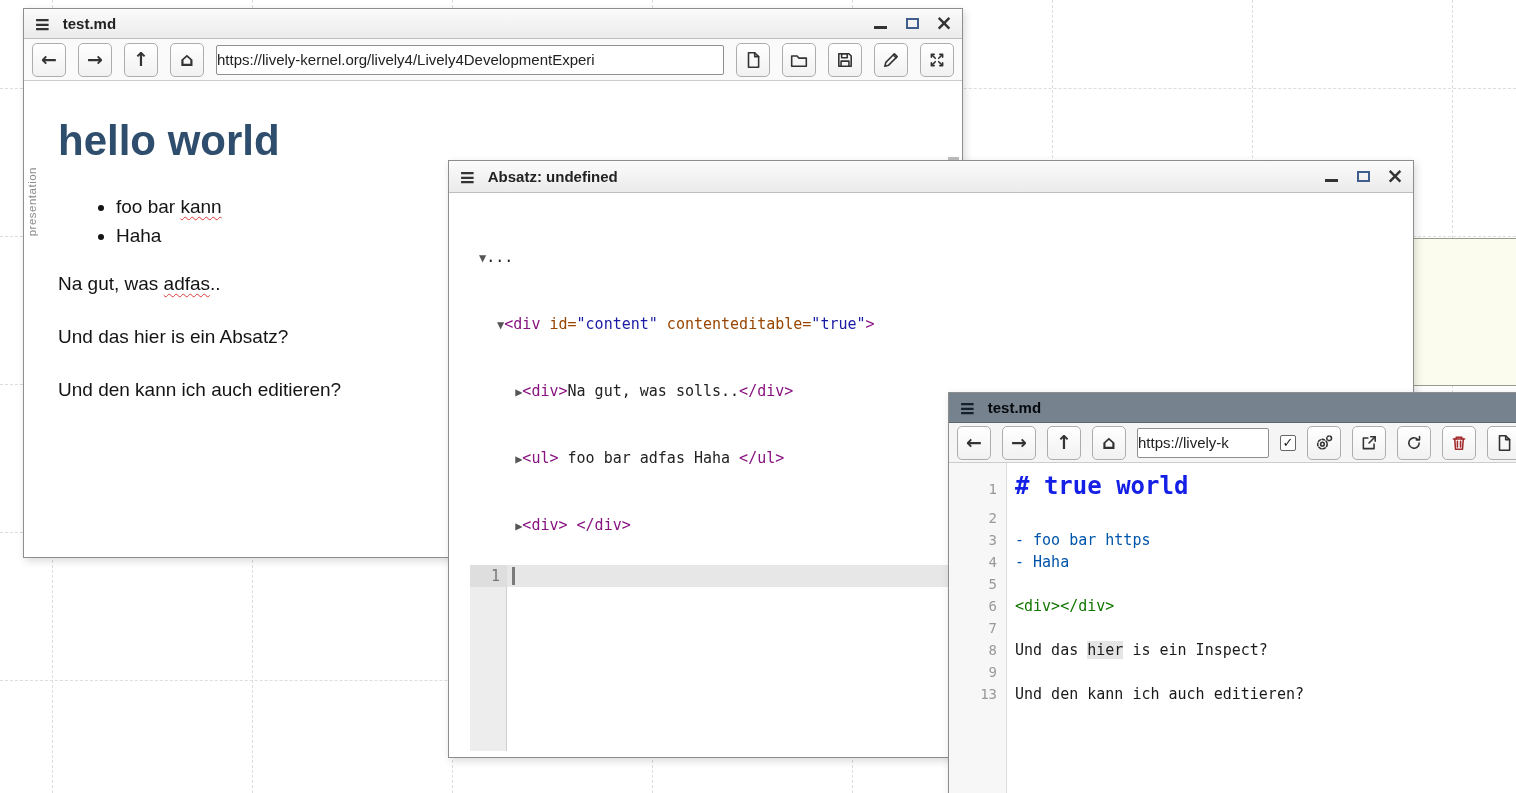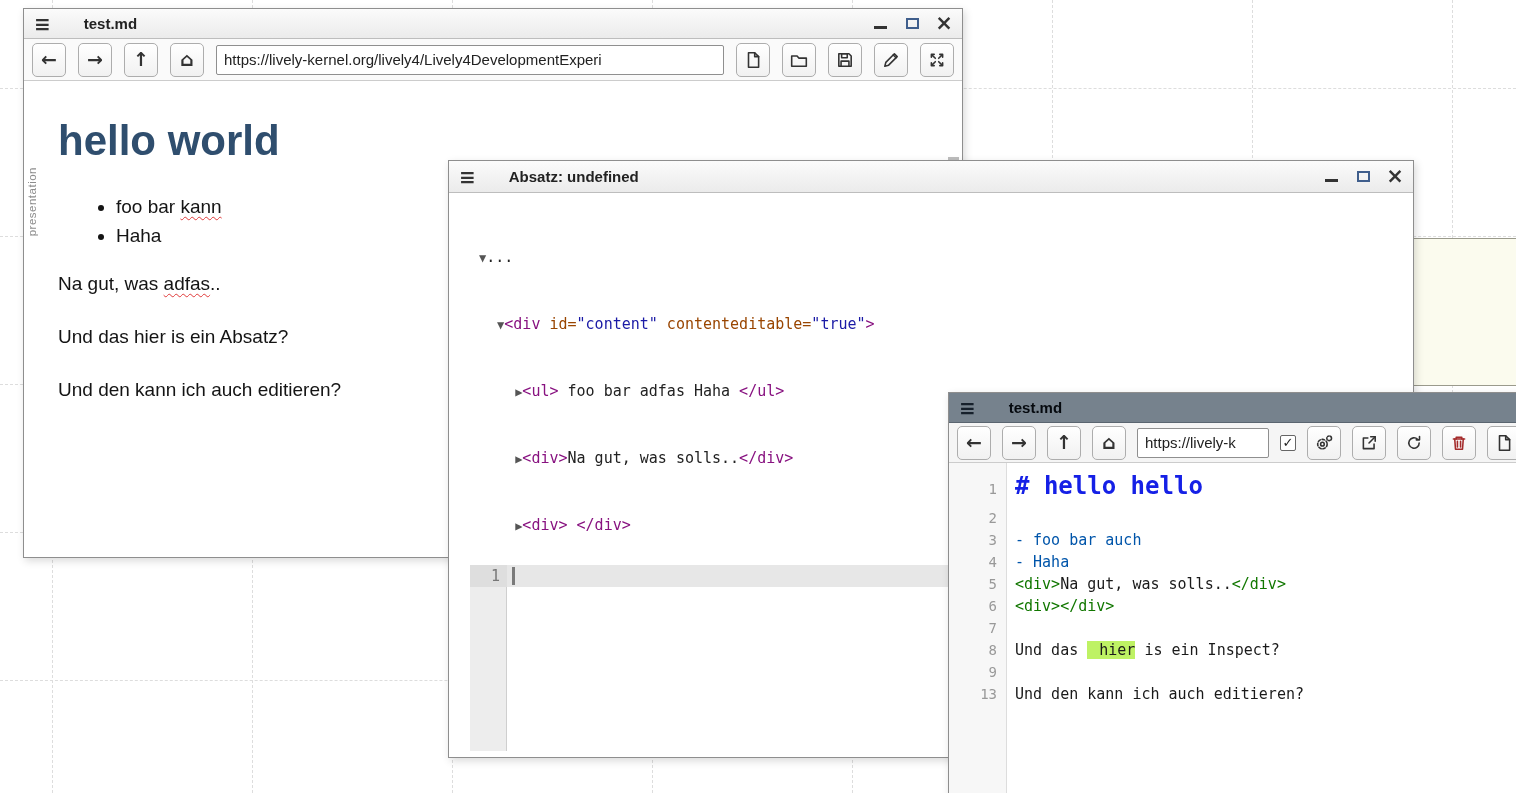--- a/index.html
+++ b/index.html
@@ -21,39 +21,39 @@
   .w1 { left:23px; top:8px;   width:940px; height:550px; z-index:10; }
   .w2 { left:448px; top:160px; width:966px; height:598px; z-index:20; }
   .w3 { left:948px; top:392px; width:640px; height:420px; z-index:30; }
 
   .tbar { height:30px; display:flex; align-items:center; gap:12px; padding:0 10px;
           background:linear-gradient(#fbfbfb,#ebebeb); border-bottom:1px solid #bdbdbd; }
   .w2 .tbar { height:32px; }
   .tbar.dark { background:#76828d; border-bottom:1px solid #5a6570; }
   .menu-g { font-family:"DejaVu Sans",sans-serif; font-size:20px; font-weight:700; color:#333; line-height:1; }
   .tbar.dark .menu-g { color:#16202b; }
-  .tb-title { font-size:15px; font-weight:700; color:#222;margin-left:21px; }
+  .tb-title { font-size:15px; font-weight:700; color:#222; }
   .tbar.dark .tb-title { color:#05090e; }
   .win-controls { margin-left:auto; display:flex; align-items:center; gap:16px; }
   .ctl { display:flex; align-items:center; justify-content:center; width:16px; height:16px; }
   .min-g { width:13px; height:3px; background:#333; display:inline-block; margin-top:8px; }
   .max-g { width:13px; height:11px; border:2px solid #3f5e8c; display:inline-block; }
   .w2 .max-g { border-color:#3f5e8c; }
   .close-g { font-family:"DejaVu Sans",sans-serif; font-size:21px; font-weight:700; color:#333; line-height:1; }
 
   .toolbar { height:42px; display:flex; align-items:center; gap:12px; padding:0 8px;
              background:#fafafa; border-bottom:1px solid #ccc; }
   .w3 .toolbar { height:40px; gap:11px; background:#f5f5f5; }
   .tbtn { width:34px; height:34px; flex:none; border:1px solid #adadad; border-radius:5px;
           background:linear-gradient(#ffffff,#f1f1f1); display:flex; align-items:center; justify-content:center; }
   .glyph { font-family:"DejaVu Sans",sans-serif; font-size:19px; font-weight:700; color:#333; line-height:1; }
   svg.ic { width:18px; height:18px; stroke:#333; fill:none; stroke-width:1.4; stroke-linecap:round; stroke-linejoin:round; }
   svg.ic.red { stroke:#a42b2b; }
   .url-input { flex:1 1 auto; min-width:0; height:30px; border:1px solid #8f8f8f; border-radius:2px;
-               padding:0 7px; font:15px "Liberation Sans",sans-serif; color:#222; background:#fff; }
+               padding:0 0; font:15px "Liberation Sans",sans-serif; color:#222; background:#fff; }
   .w3 .url-input { flex:0 0 132px; }
   .chk { width:16px; height:16px; flex:none; border:1px solid #666; border-radius:2px; background:#fff;
          display:flex; align-items:center; justify-content:center;
          font-family:"DejaVu Sans",sans-serif; font-size:13px; font-weight:700; color:#222; }
 
   
   .w1-content { position:relative; height:476px; padding:36px 40px 0 34px; background:#fff; overflow:hidden; }
   .side-label { position:absolute; left:2px; top:86px; writing-mode:vertical-rl; transform:rotate(180deg);
                 font-size:11.5px; color:#8d8d8d; letter-spacing:.5px; }
   .md-h1 { font-size:42px; font-weight:700; color:#2f4e6e; margin:0 0 30px; }
@@ -87,21 +87,21 @@
   .cm-gutterbg { position:absolute; left:0; top:0; bottom:0; width:58px; background:#f7f7f7;
                  border-right:1px solid #ddd; }
   .cm-row { position:relative; display:flex; align-items:baseline; min-height:22px; line-height:22px; }
   .cm-row.tall { min-height:35px; line-height:35px; }
   .cm-num { flex:0 0 58px; text-align:right; padding-right:10px; color:#999; font-size:14px; }
   .cm-code { padding-left:8px; white-space:pre; color:#1a1a1a; }
   .cm-code .mdh  { color:#1520e6; font-weight:700; font-size:24px; }
   .cm-code .mdl  { color:#0055aa; }
   .cm-code .mdt  { color:#117700; }
   .cm-code .mdp  { color:#1a1a1a; }
-  .cm-code .mdhl { color:#1a1a1a; background:#bef264;padding-left:12px; }
+  .cm-code .mdhl { color:#1a1a1a; background:#e5e5e5; }
 </style>
 </head>
 <body>
 
 <div class="stage">
 
   <div>
     <div class="vline" style="left:52px"></div>
     <div class="vline" style="left:252px"></div>
     <div class="vline" style="left:452px"></div>
@@ -202,22 +202,22 @@
           </span>
         <span class="ctl">
             <i class="max-g"></i>
           </span>
         <span class="ctl close-g">×</span>
       </span>
     </header>
     <div class="tree">
       <div class="t-line"><span class="tri">▼</span><span class="pln">...</span></div>
       <div class="t-line"><span class="pln">  </span><span class="tri">▼</span><span class="tag">&lt;div </span><span class="atn">id=</span><span class="atv">"content"</span><span class="pln"> </span><span class="atn">contenteditable=</span><span class="atv">"true"</span><span class="tag">&gt;</span></div>
+      <div class="t-line"><span class="pln">    </span><span class="tri">▶</span><span class="tag">&lt;div&gt;</span><span class="pln">Na gut, was solls..</span><span class="tag">&lt;/div&gt;</span></div>
       <div class="t-line"><span class="pln">    </span><span class="tri">▶</span><span class="tag">&lt;ul&gt;</span><span class="pln"> foo bar adfas Haha </span><span class="tag">&lt;/ul&gt;</span></div>
-      <div class="t-line"><span class="pln">    </span><span class="tri">▶</span><span class="tag">&lt;div&gt;</span><span class="pln">Na gut, was solls..</span><span class="tag">&lt;/div&gt;</span></div>
       <div class="t-line"><span class="pln">    </span><span class="tri">▶</span><span class="tag">&lt;div&gt;</span><span class="pln"> </span><span class="tag">&lt;/div&gt;</span></div>
       <div class="t-line"><span class="pln">    </span><span class="tri">▶</span><span class="tag">&lt;p&gt;</span><span class="pln">Und das hier is ein Absatz?</span><span class="tag">&lt;/p&gt;</span></div>
       <div class="t-line"><span class="pln">    </span><span class="tri">▶</span><span class="tag">&lt;p&gt;</span><span class="pln">Und den kann ich auch editieren?</span><span class="tag">&lt;/p&gt;</span></div>
       <div class="t-line"><span class="pln">    </span><span class="tri">▶</span><span class="tag">&lt;p&gt;</span><span class="pln">...</span><span class="tag">&lt;/p&gt;</span></div>
       
       
     </div>
     <div class="editor2">
       <span class="e2-activeline"></span>
       <span class="e2-gutter"></span>
@@ -278,37 +278,36 @@
         <svg class="ic" viewBox="0 0 16 16">
             <path d="M4 1.5h5.5L13 5v9.5H4z"></path>
             <path d="M9.5 1.5V5H13"></path>
           </svg>
       </span>
     </div>
     <div class="cm">
       <span class="cm-gutterbg"></span>
       <div class="cm-row tall">
           <span class="cm-num">1</span>
-          <span class="cm-code"><span class="mdh"># hello hello</span></span>
+          <span class="cm-code"><span class="mdh"># true world</span></span>
         </div>
       <div class="cm-row">
           <span class="cm-num">2</span>
           <span class="cm-code"></span>
         </div>
       <div class="cm-row">
           <span class="cm-num">3</span>
-          <span class="cm-code"><span class="mdl">- foo bar auch</span></span>
+          <span class="cm-code"><span class="mdl">- foo bar https</span></span>
         </div>
       <div class="cm-row">
           <span class="cm-num">4</span>
           <span class="cm-code"><span class="mdl">- Haha</span></span>
         </div>
       <div class="cm-row">
           <span class="cm-num">5</span>
-          <span class="cm-code"><span class="mdt">&lt;div&gt;</span><span class="mdp">Na gut, was solls..</span><span class="mdt">&lt;/div&gt;</span></span>
         </div>
       <div class="cm-row">
           <span class="cm-num">6</span>
           <span class="cm-code"><span class="mdt">&lt;div&gt;</span><span class="mdt">&lt;/div&gt;</span></span>
         </div>
       <div class="cm-row">
           <span class="cm-num">7</span>
           <span class="cm-code"></span>
         </div>
       <div class="cm-row">

